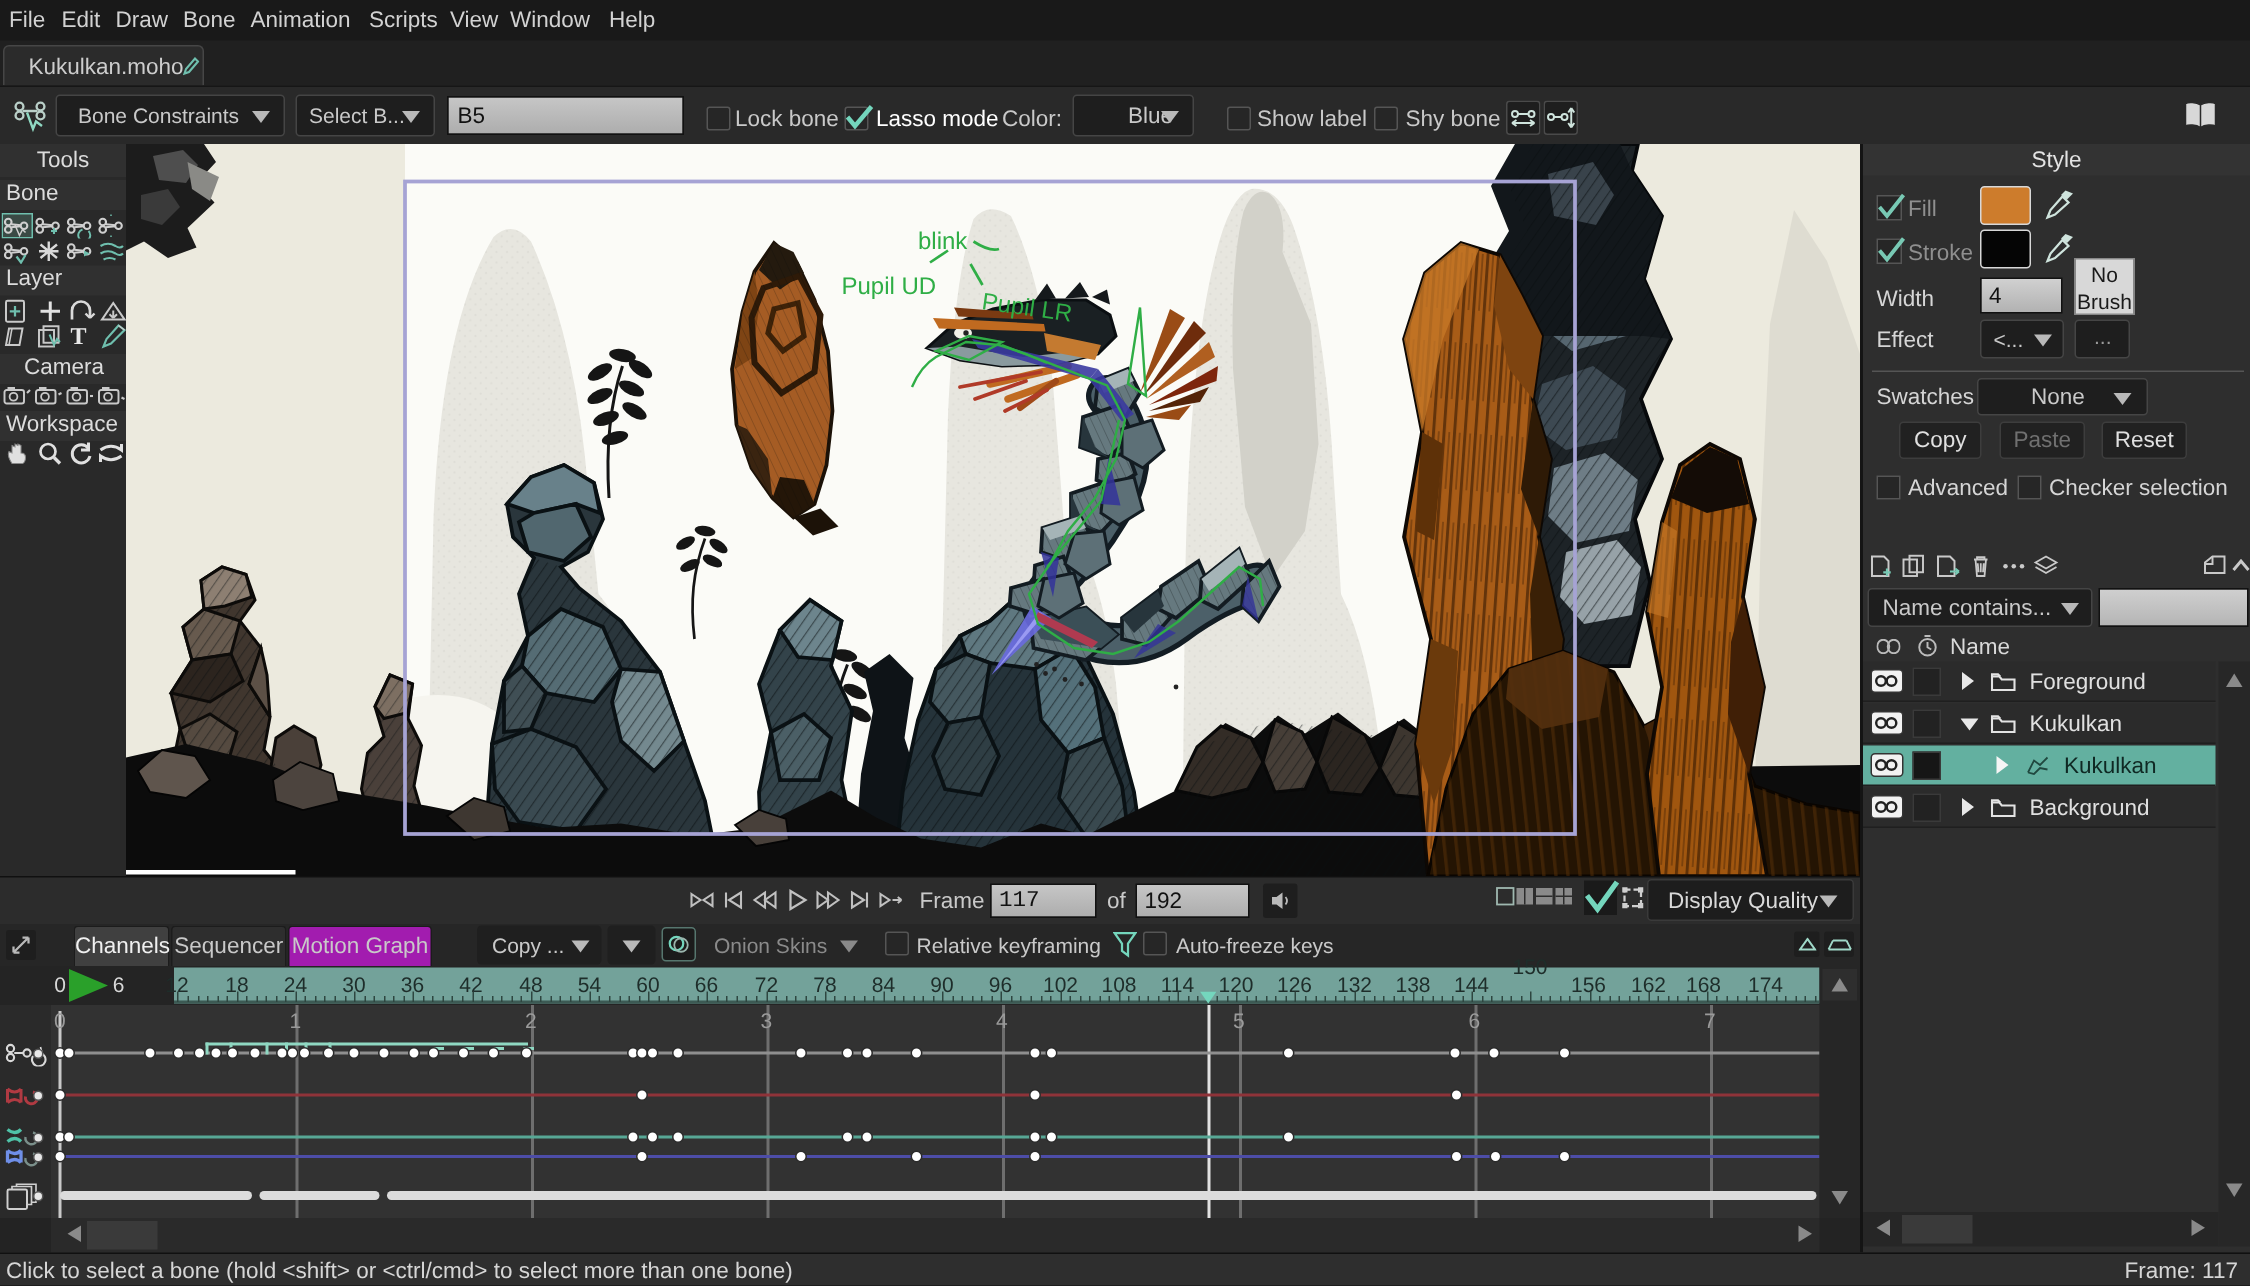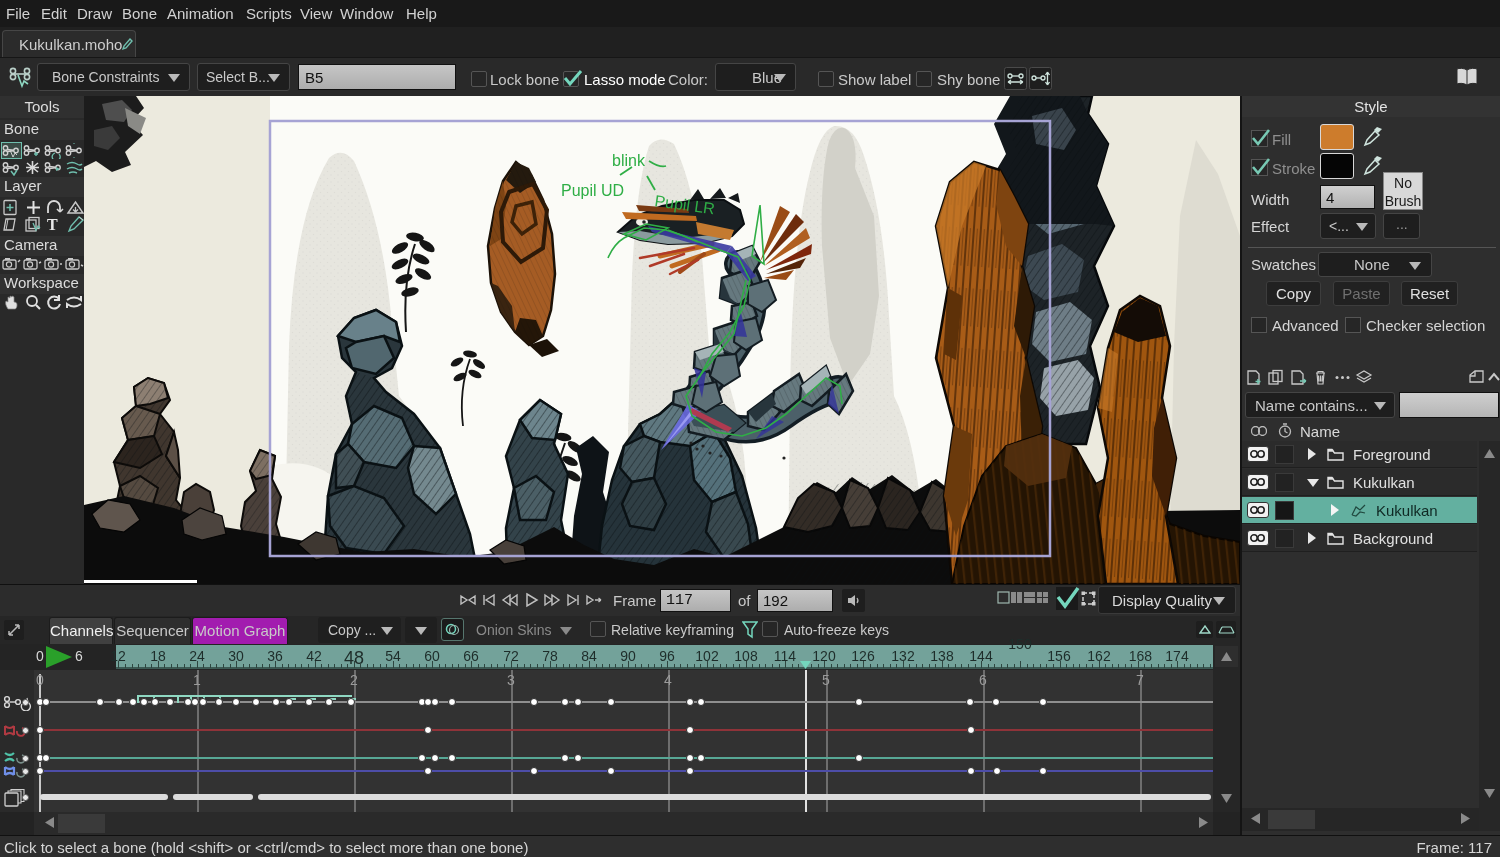--- a/index.html
+++ b/index.html
@@ -85,21 +85,21 @@
       </g>
     </svg>
 <svg class="abs" style="left:1455px;top:9px" width="24" height="20" viewBox="0 0 24 20">
       <path d="M12 3 C9 1 4 1 2 2 L2 17 C4 16 9 16 12 18 C15 16 20 16 22 17 L22 2 C20 1 15 1 12 3 Z M12 3 L12 18" fill="#d8d8d8" stroke="#2a2a2a" stroke-width="1"></path>
     </svg>
 </div>
 <div class="abs" style="left:0;top:96px;width:84px;height:488px;background:#292929;">
 <div class="abs" style="left:0;top:0;width:84px;height:22px;background:#303030;text-align:center;font-size:15px;color:#dcdcdc;padding-top:2px;">Tools</div>
 <div class="abs" style="left:0;top:24px;width:84px;height:20px;background:#303030;font-size:15px;color:#dcdcdc;padding-left:4px;">Bone</div>
 <div class="abs" style="left:0;top:81px;width:84px;height:20px;background:#303030;font-size:15px;color:#dcdcdc;padding-left:4px;">Layer</div>
-<div class="abs" style="left:0;top:140px;width:84px;height:20px;background:#303030;font-size:15px;color:#dcdcdc;padding-left:4px;">Camera</div>
+<div class="abs" style="left:0;top:140px;width:84px;height:20px;background:#303030;font-size:15px;color:#dcdcdc;padding-left:16px;">Camera</div>
 <div class="abs" style="left:0;top:178px;width:84px;height:20px;background:#303030;font-size:15px;color:#dcdcdc;padding-left:4px;">Workspace</div>
 <svg class="abs" style="left:1px;top:46px" width="21" height="17" viewBox="0 0 21 17">
       <rect x="0.5" y="0.5" width="20" height="16" fill="#3a4a45" stroke="#6fbfae"></rect>
       <g fill="none" stroke="#cfcfcf" stroke-width="1.4">
         <circle cx="4.5" cy="6" r="2.2"></circle>
         <circle cx="4.5" cy="11" r="2.2"></circle>
         <circle cx="15" cy="8.5" r="2.2"></circle>
         <path d="M6.5 7.5 L13 8.2 M6.5 9.5 L13 8.8"></path>
       </g>
       <path d="M9 8 L12 15 L14 11 L16 13" stroke="#d0d0d0" fill="none"></path>
@@ -768,41 +768,41 @@
       <path d="M0 0 L0 22 L26 11 Z" fill="#2aa02a"></path>
     </svg>
 <span class="abs" style="left:26px;top:32px;width:28px;text-align:center;font-size:14px;color:#d8d8d8;">0</span>
 <span class="abs" style="left:65px;top:32px;width:28px;text-align:center;font-size:14px;color:#d8d8d8;">6</span>
 <span class="abs" style="left:104px;top:32px;width:28px;text-align:center;font-size:14px;color:#1e2d2a;">12</span>
 <span class="abs" style="left:144px;top:32px;width:28px;text-align:center;font-size:14px;color:#1e2d2a;">18</span>
 <span class="abs" style="left:183px;top:32px;width:28px;text-align:center;font-size:14px;color:#1e2d2a;">24</span>
 <span class="abs" style="left:222px;top:32px;width:28px;text-align:center;font-size:14px;color:#1e2d2a;">30</span>
 <span class="abs" style="left:261px;top:32px;width:28px;text-align:center;font-size:14px;color:#1e2d2a;">36</span>
 <span class="abs" style="left:300px;top:32px;width:28px;text-align:center;font-size:14px;color:#1e2d2a;">42</span>
-<span class="abs" style="left:340px;top:32px;width:28px;text-align:center;font-size:18px;color:#1e2d2a;">48</span>
+<span class="abs" style="left:340px;top:32px;width:28px;text-align:center;font-size:14px;color:#1e2d2a;">48</span>
 <span class="abs" style="left:379px;top:32px;width:28px;text-align:center;font-size:14px;color:#1e2d2a;">54</span>
 <span class="abs" style="left:418px;top:32px;width:28px;text-align:center;font-size:14px;color:#1e2d2a;">60</span>
 <span class="abs" style="left:457px;top:32px;width:28px;text-align:center;font-size:14px;color:#1e2d2a;">66</span>
 <span class="abs" style="left:497px;top:32px;width:28px;text-align:center;font-size:14px;color:#1e2d2a;">72</span>
 <span class="abs" style="left:536px;top:32px;width:28px;text-align:center;font-size:14px;color:#1e2d2a;">78</span>
 <span class="abs" style="left:575px;top:32px;width:28px;text-align:center;font-size:14px;color:#1e2d2a;">84</span>
 <span class="abs" style="left:614px;top:32px;width:28px;text-align:center;font-size:14px;color:#1e2d2a;">90</span>
 <span class="abs" style="left:653px;top:32px;width:28px;text-align:center;font-size:14px;color:#1e2d2a;">96</span>
 <span class="abs" style="left:693px;top:32px;width:28px;text-align:center;font-size:14px;color:#1e2d2a;">102</span>
 <span class="abs" style="left:732px;top:32px;width:28px;text-align:center;font-size:14px;color:#1e2d2a;">108</span>
 <span class="abs" style="left:771px;top:32px;width:28px;text-align:center;font-size:14px;color:#1e2d2a;">114</span>
 <span class="abs" style="left:810px;top:32px;width:28px;text-align:center;font-size:14px;color:#1e2d2a;">120</span>
 <span class="abs" style="left:849px;top:32px;width:28px;text-align:center;font-size:14px;color:#1e2d2a;">126</span>
 <span class="abs" style="left:889px;top:32px;width:28px;text-align:center;font-size:14px;color:#1e2d2a;">132</span>
 <span class="abs" style="left:928px;top:32px;width:28px;text-align:center;font-size:14px;color:#1e2d2a;">138</span>
 <span class="abs" style="left:967px;top:32px;width:28px;text-align:center;font-size:14px;color:#1e2d2a;">144</span>
 <span class="abs" style="left:1006px;top:20px;width:28px;text-align:center;font-size:14px;color:#1e2d2a;">150</span>
 <span class="abs" style="left:1045px;top:32px;width:28px;text-align:center;font-size:14px;color:#1e2d2a;">156</span>
 <span class="abs" style="left:1085px;top:32px;width:28px;text-align:center;font-size:14px;color:#1e2d2a;">162</span>
-<span class="abs" style="left:1124px;top:32px;width:28px;text-align:right;font-size:14px;color:#1e2d2a;">168</span>
+<span class="abs" style="left:1124px;top:32px;width:28px;text-align:left;font-size:14px;color:#1e2d2a;">168</span>
 <span class="abs" style="left:1163px;top:32px;width:28px;text-align:center;font-size:14px;color:#1e2d2a;">174</span>
 <div class="abs" style="left:118.4px;top:45px;width:1px;height:7px;background:#2e4640;"></div>
     <div class="abs" style="left:125.0px;top:48px;width:1px;height:4px;background:#2e4640;"></div>
     <div class="abs" style="left:131.5px;top:48px;width:1px;height:4px;background:#2e4640;"></div>
     <div class="abs" style="left:138.0px;top:48px;width:1px;height:4px;background:#2e4640;"></div>
     <div class="abs" style="left:144.6px;top:48px;width:1px;height:4px;background:#2e4640;"></div>
     <div class="abs" style="left:151.1px;top:48px;width:1px;height:4px;background:#2e4640;"></div>
     <div class="abs" style="left:157.6px;top:45px;width:1px;height:7px;background:#2e4640;"></div>
     <div class="abs" style="left:164.2px;top:48px;width:1px;height:4px;background:#2e4640;"></div>
     <div class="abs" style="left:170.7px;top:48px;width:1px;height:4px;background:#2e4640;"></div>

